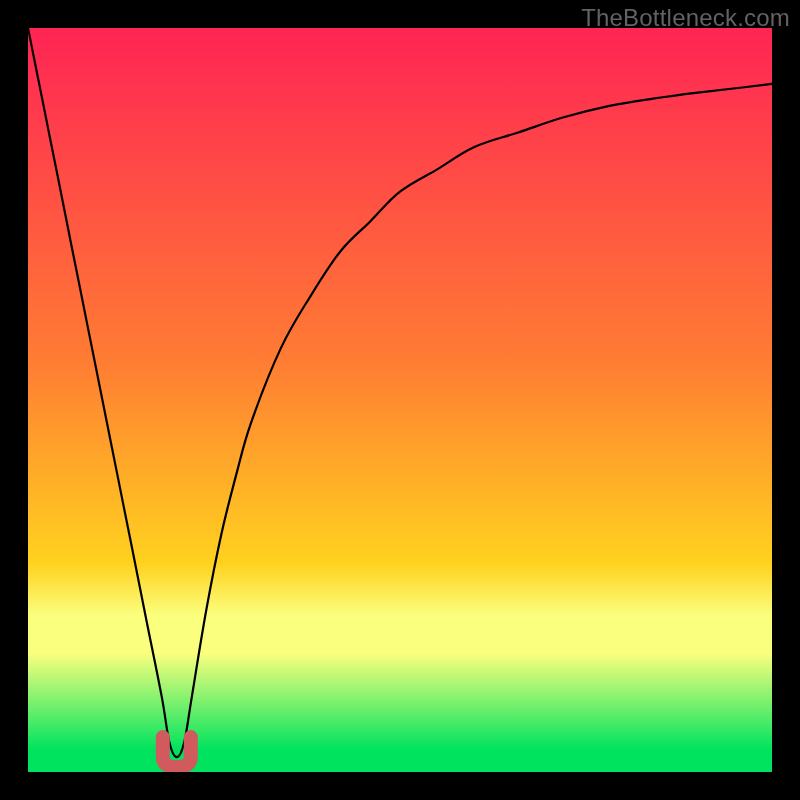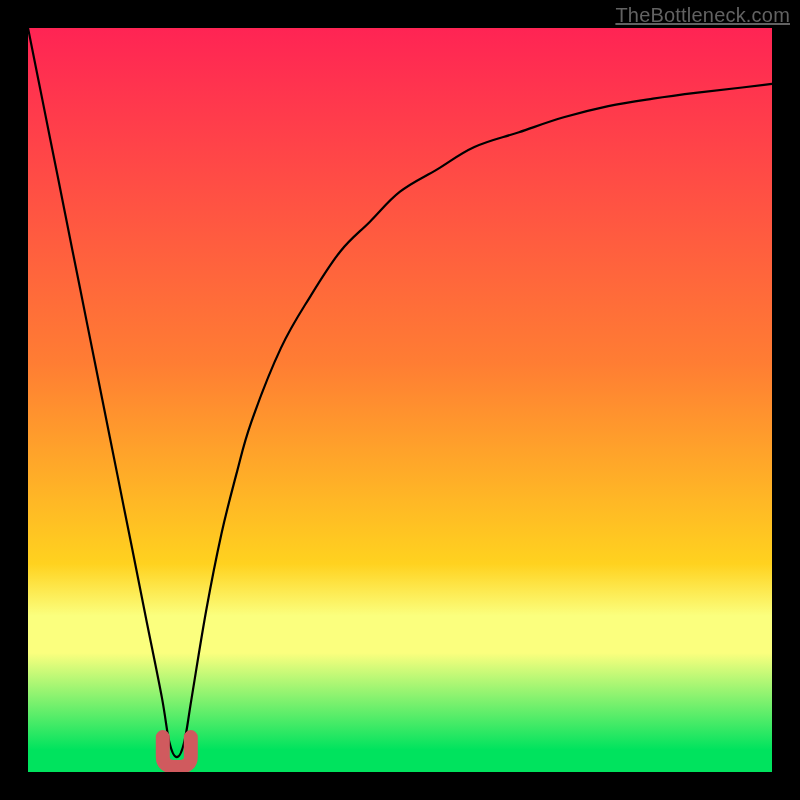--- a/index.html
+++ b/index.html
@@ -22,26 +22,25 @@
     top: 28px;
     width: 744px;
     height: 744px;
     overflow: hidden;
   }
   .watermark {
     position: absolute;
     top: 4px;
     right: 10px;
     color: #626262;
-    font-size: 20px;
+    font-size: 24px;
     font-weight: 500;
     letter-spacing: 0.2px;
     pointer-events: none;
     user-select: none;
-    text-decoration: underline;
   }
 </style>
 </head>
 <body>
 
 <div class="frame" style="background: rgb(0, 0, 0);">
   <div class="plot">
     <svg width="744" height="744" viewBox="0 0 744 744" preserveAspectRatio="none">
       <defs>
         <linearGradient id="bg-grad" x1="0" y1="0" x2="0" y2="1">

